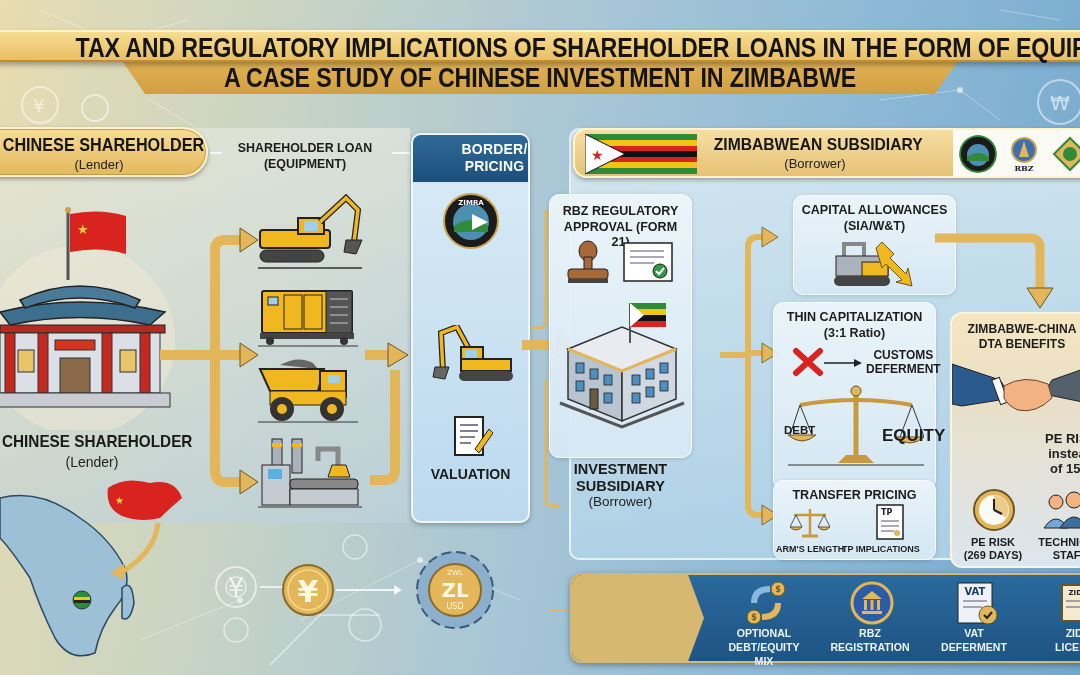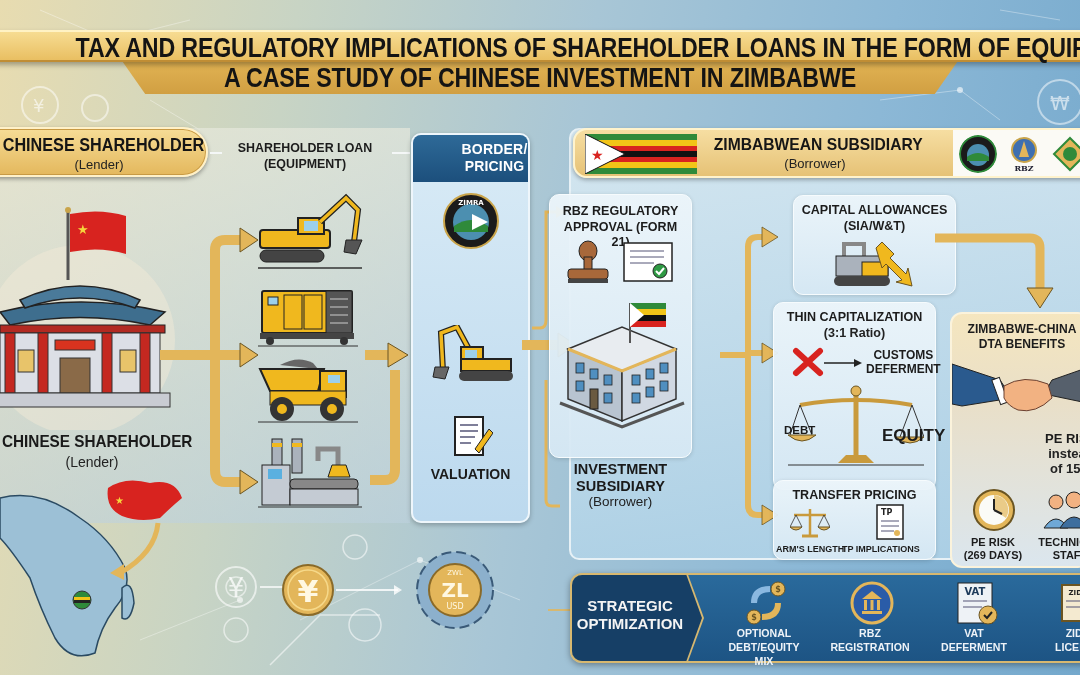--- a/index.html
+++ b/index.html
@@ -594,26 +594,20 @@
     <text x="275" y="72" text-anchor="middle" fill="#fff8e2" font-size="20" font-weight="700" font-family="DejaVu Sans, sans-serif">ZL</text>
     <text x="275" y="84" text-anchor="middle" fill="#fff8e2" font-size="8" font-family="DejaVu Sans, sans-serif">USD</text>
   </g>
 </svg>
 
 <svg class="abs" style="left:548px;top:607px;" width="24" height="6">
   <line x1="0" y1="3" x2="24" y2="3" stroke="#d7b870" stroke-width="2"></line>
 </svg>
 <div class="strategy-bar">
   <div class="strategy-head-border"></div>
-  <div class="strategy-head">
-    <div class="t">
-      <div>STRATEGIC</div>
-      <div>OPTIMIZATION</div>
-    </div>
-  </div>
 
   <div class="strat-item" style="left:142px;">
     <svg width="44" height="44">
       <path d="M10 22 Q10 8 26 8" fill="none" stroke="#8ab8e0" stroke-width="6"></path>
       <path d="M34 22 Q34 36 18 36" fill="none" stroke="#e3b65a" stroke-width="6"></path>
       <circle cx="34" cy="8" r="7" fill="#e3b65a" stroke="#6b5522"></circle>
       <circle cx="10" cy="36" r="7" fill="#e3b65a" stroke="#6b5522"></circle>
       <text x="34" y="11" text-anchor="middle" font-size="8" font-weight="700" fill="#6b5522" font-family="DejaVu Sans, sans-serif">$</text>
       <text x="10" y="39" text-anchor="middle" font-size="8" font-weight="700" fill="#6b5522" font-family="DejaVu Sans, sans-serif">$</text>
     </svg>

